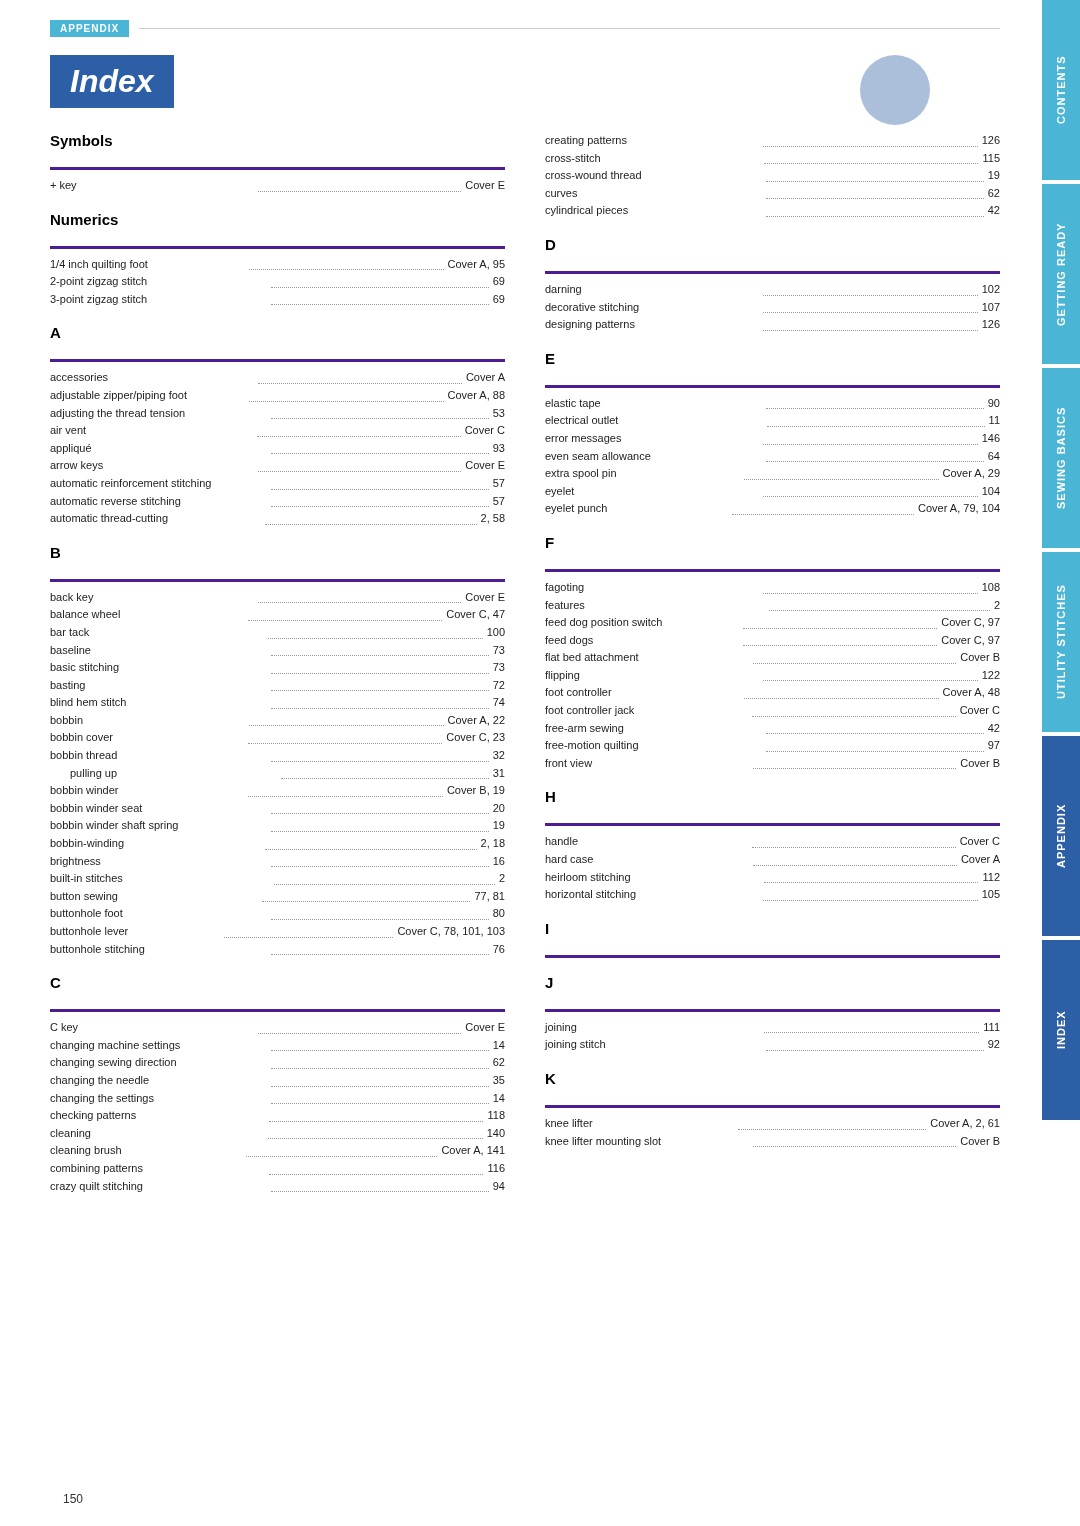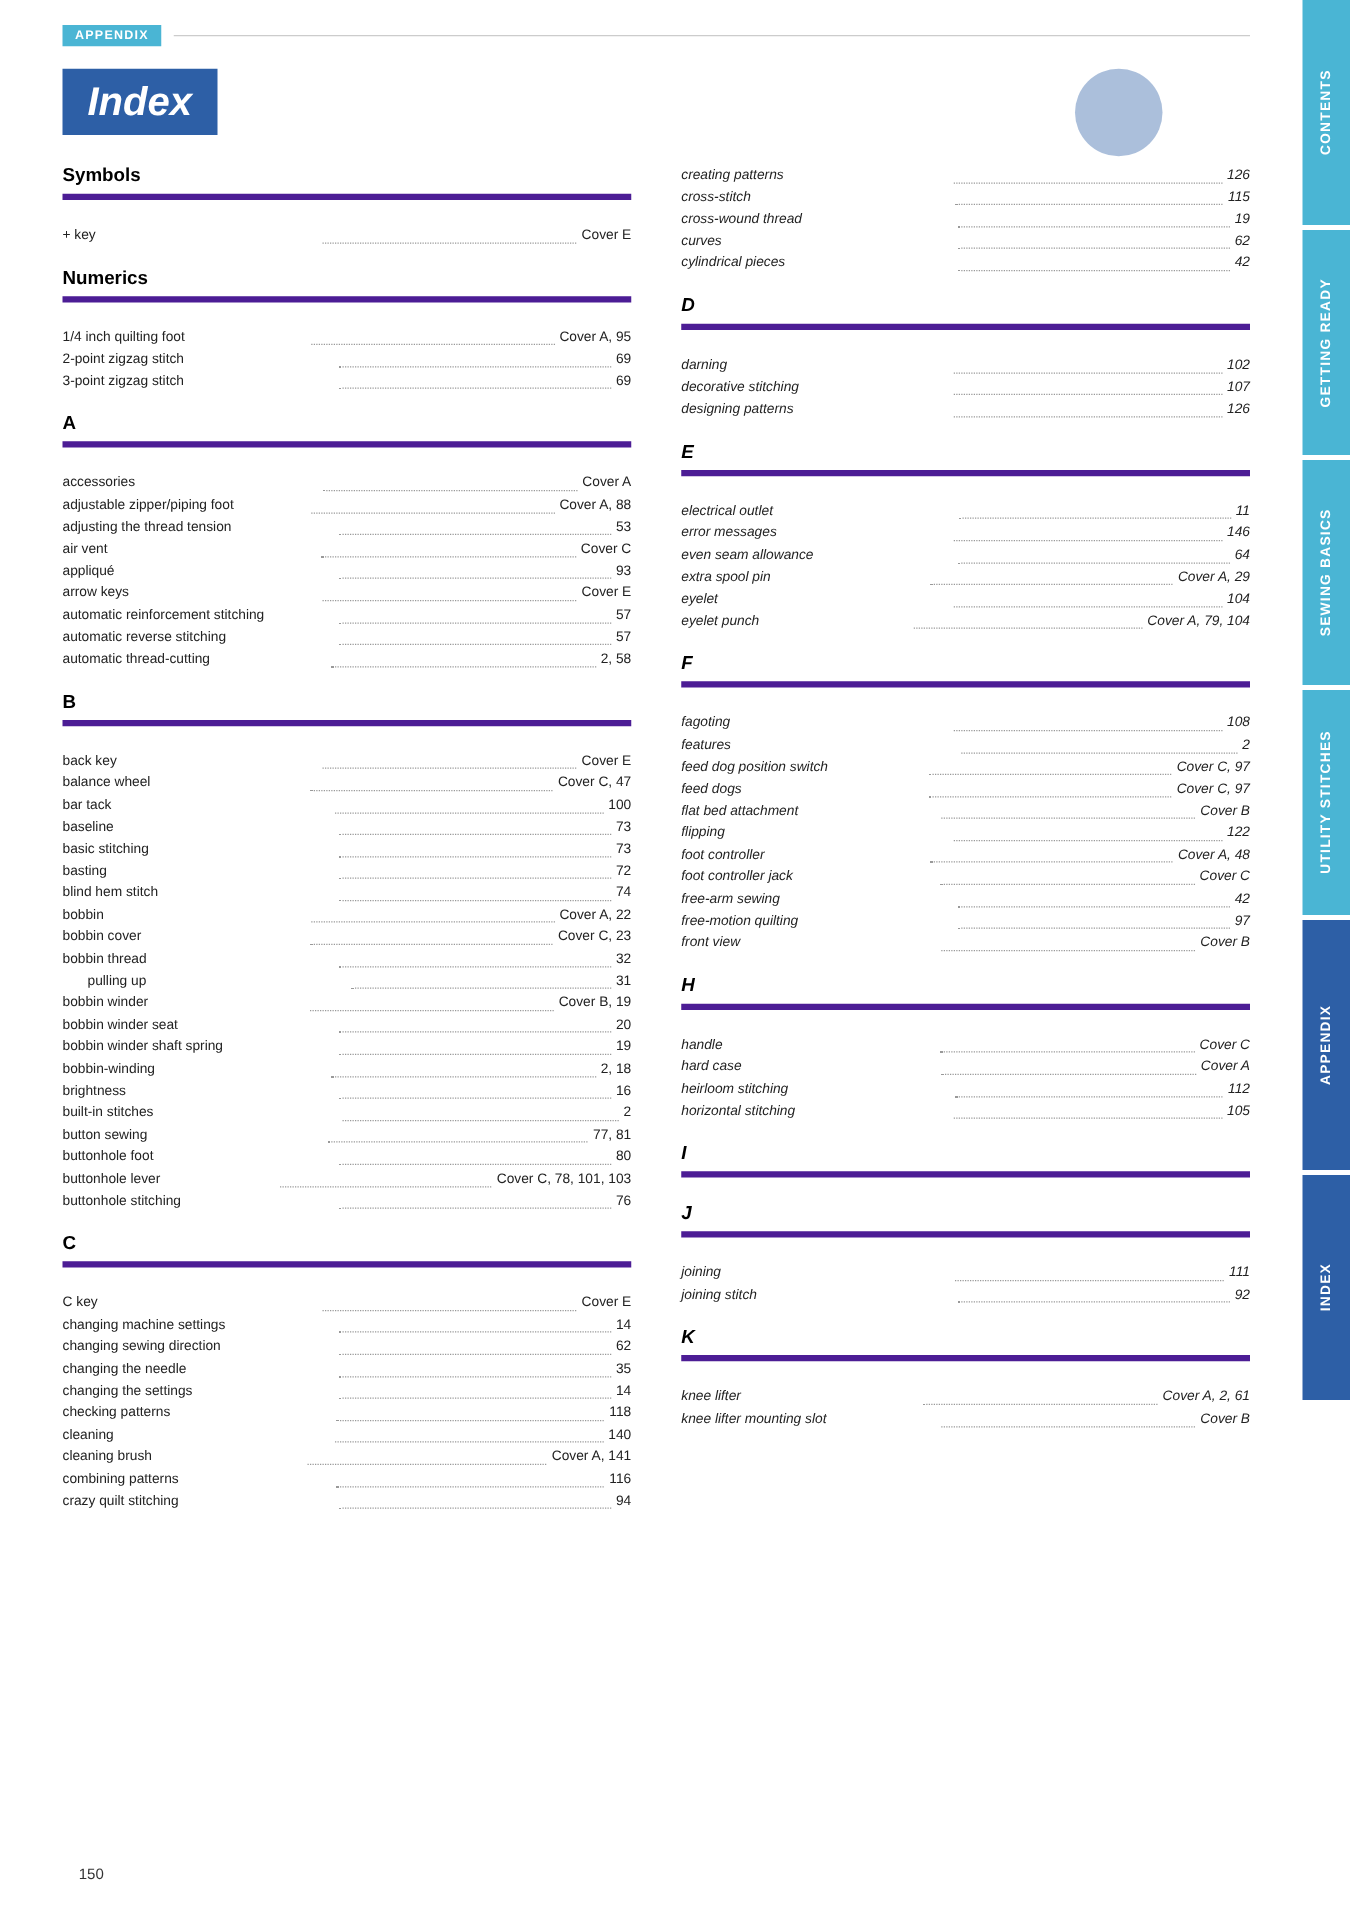--- a/index.html
+++ b/index.html
@@ -117,31 +117,30 @@
       display: flex;
       gap: 40px;
     }
 
     .col-left {
       flex: 1;
     }
 
     .col-right {
       flex: 1;
-      font-style: italic;
     }
 
     
     .section-header {
       font-size: 15px;
       font-weight: bold;
-      margin-bottom: 20px;
+      margin-bottom: 7px;
       margin-top: 16px;
-      border-bottom: 5px solid #4c1d95;
-      padding-bottom: 6px;
+      border-bottom: 3px solid #4c1d95;
+      padding-bottom: 18px;
     }
 
     .section-header:first-child {
       margin-top: 0;
     }
 
     
     .entry {
       display: flex;
       justify-content: space-between;
@@ -467,20 +466,25 @@
             <span class="entry-name">decorative stitching</span>
             <span class="entry-dots"></span>
             <span class="entry-page">107</span>
           </div>
           <div class="entry">
             <span class="entry-name">designing patterns</span>
             <span class="entry-dots"></span>
             <span class="entry-page">126</span>
           </div>
           <div class="section-header">E</div>
+          <div class="entry">
+            <span class="entry-name">elastic tape</span>
+            <span class="entry-dots"></span>
+            <span class="entry-page">90</span>
+          </div>
           <div class="entry">
             <span class="entry-name">electrical outlet</span>
             <span class="entry-dots"></span>
             <span class="entry-page">11</span>
           </div>
           <div class="entry">
             <span class="entry-name">error messages</span>
             <span class="entry-dots"></span>
             <span class="entry-page">146</span>
           </div>

